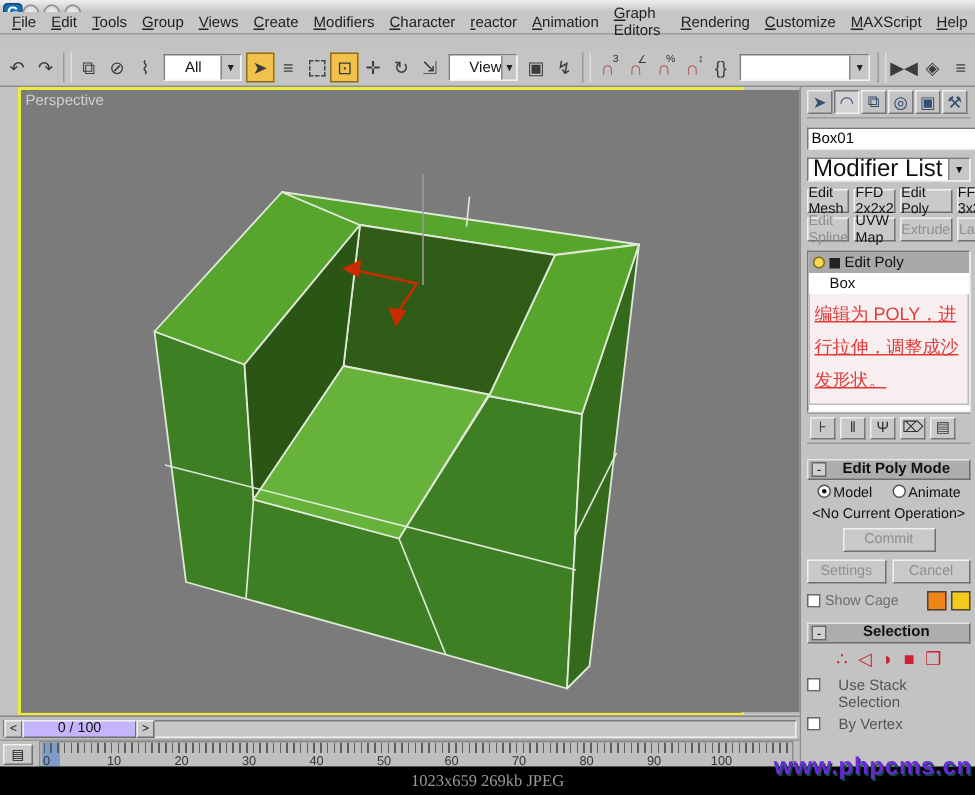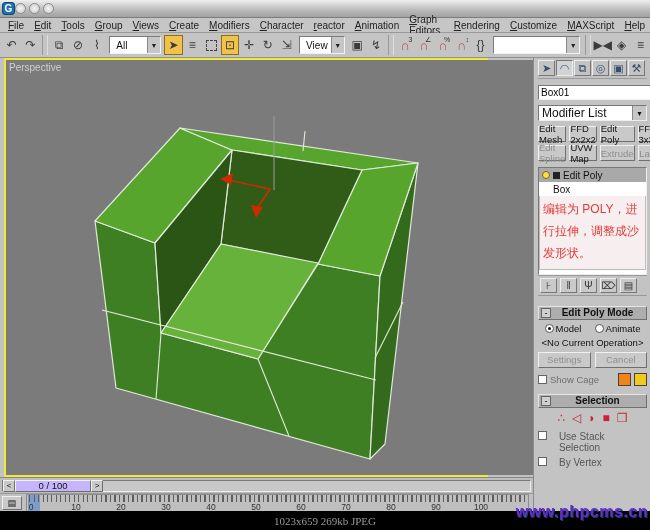--- a/index.html
+++ b/index.html
@@ -10,75 +10,75 @@
   .titlebar { position:absolute; left:0; top:0; width:650px; height:18px;
     background:linear-gradient(#efefef,#b9b9b9 60%,#a2a2a2); border-bottom:1px solid #7d7d7d;
     display:flex; align-items:center; }
   .logo { width:13px; height:13px; margin-left:2px; background:#1d6fae; color:#fff; font-size:10px; font-weight:bold;
     display:flex; align-items:center; justify-content:center; border-radius:3px; border:1px solid #0d4s; border:1px solid #0d4a78; }
   .title-text { flex:1; text-align:center; font-size:10px; color:#3a3a3a; }
   .winbtns { display:flex; gap:3px; margin-right:4px; }
   .winbtn { width:11px; height:11px; border-radius:50%; background:radial-gradient(#f4f4f4,#c9c9c9); border:1px solid #8a8a8a; }
 
   
-  .menubar { position:absolute; left:0; top:18px; width:650px; height:15px; background:#c6c6c6;
+  .menubar { position:absolute; left:0; top:8px; width:650px; height:15px; background:#c6c6c6;
     border-bottom:1px solid #9a9a9a; display:flex; align-items:center; padding-left:3px; }
   .mi { padding:0 5px; font-size:10px; color:#222; }
   .mi::first-letter { text-decoration:underline; }
 
   
   .toolbar { position:absolute; left:0; top:33px; width:650px; height:25px; background:#c4c4c4;
     border-bottom:1px solid #8f8f8f; display:flex; align-items:center; padding-left:2px; }
   .tbi { width:19px; height:20px; display:inline-flex; align-items:center; justify-content:center;
     font-size:12px; color:#3c3c3c; position:relative; border:1px solid transparent; }
   .tbi .g { line-height:1; }
   .tbi sup { position:absolute; top:0px; right:1px; font-size:7px; color:#333; }
   .tbi.hl { background:#f0c24c; border:1px solid #8a6d1f; }
   .tbi.mag .g { color:#b25555; font-weight:bold; font-size:13px; }
   .tbi.dash .g { width:11px; height:11px; border:1px dashed #444; display:inline-block; }
   .tbsep { width:6px; height:20px; border-left:1px solid #9a9a9a; border-right:1px solid #dedede; margin:0 2px; }
   .tbsel { height:18px; background:#fff; border:1px solid; border-color:#7c7c7c #f2f2f2 #f2f2f2 #7c7c7c;
     display:inline-flex; align-items:center; font-size:10px; margin:0 3px; }
-  .tbsel .lbl { flex:1; padding-left:6px; }
+  .tbsel .lbl { flex:1; padding-left:13px; }
   .tbsel .arr { width:13px; height:100%; background:#c6c6c6; border-left:1px solid #888;
     display:flex; align-items:center; justify-content:center; font-size:7px; color:#222; }
 
   
-  .viewport { position:absolute; left:4px; top:58px; width:484px; height:419px; border:2px solid #eceb3d; background:#4c1d95; }
+  .viewport { position:absolute; left:12px; top:58px; width:484px; height:419px; border:2px solid #eceb3d; background:#4c1d95; }
   .vp-label { position:absolute; left:3px; top:2px; color:#cfcfcf; font-size:10px; z-index:2; }
   svg polygon { stroke:var(--edge,#dfe9d8); stroke-width:1.2; stroke-linejoin:round; }
   svg line.seg { stroke:var(--edge,#dfe9d8); stroke-width:1.1; }
 
   
   .panel { position:absolute; left:533px; top:58px; width:117px; height:453px; background:#c3c3c3;
     border-left:1px solid #8c8c8c; padding:2px 3px 0 4px; overflow:hidden; }
   .tabs { display:flex; gap:1px; margin-bottom:6px; border-bottom:1px solid #9c9c9c; padding-bottom:2px; }
   .tab { width:17px; height:16px; display:flex; align-items:center; justify-content:center; font-size:11px;
     color:#34506e; background:#c3c3c3; border:1px solid; border-color:#eee #777 #777 #eee; }
   .tab.active { background:#d3d3d3; border-color:#777 #eee #eee #777; }
   .name-row { display:flex; gap:3px; margin-bottom:5px; align-items:center; }
   .name-field { flex:1; height:15px; background:#fff; border:1px solid; border-color:#777 #eee #eee #777;
     font-size:10px; padding:0 2px; font-family:"Liberation Sans",sans-serif; }
   .combo { height:16px; background:#fff; border:1px solid; border-color:#777 #eee #eee #777;
     display:flex; align-items:center; margin-bottom:5px; }
-  .combo .lbl { flex:1; padding-left:3px; font-size:12px; }
+  .combo .lbl { flex:1; padding-left:3px; font-size:16px; }
   .combo .arr { width:14px; height:100%; background:#c6c6c6; border-left:1px solid #888;
     display:flex; align-items:center; justify-content:center; font-size:7px; }
   .btn-grid { display:grid; grid-template-columns:1fr 1fr 1fr 1fr; gap:3px; margin-bottom:6px; }
   .pbtn { height:16px; background:#c9c9c9; border:1px solid; border-color:#f0f0f0 #6f6f6f #6f6f6f #f0f0f0;
     font-size:9.5px; display:flex; align-items:center; justify-content:center; color:#111; }
   .pbtn.off { color:#8f8f8f; }
   .stack { background:#fff; border:1px solid; border-color:#777 #eee #eee #777; margin-bottom:0; }
   .stack-row { height:14px; display:flex; align-items:center; font-size:10px; padding-left:3px; gap:3px; }
   .stack-row.sel { background:#a9a9a9; }
   .bulb { width:8px; height:8px; border-radius:50%; background:#ffd94f; border:1px solid #7a6a10; }
   .sq { width:7px; height:7px; background:#222; }
   .stack-row.plain { padding-left:14px; }
   .note { background:#f7efef; border:1px solid #bbb; border-top:none; color:#e23b3b;
-    font-size:12px; line-height:1.85; padding:2px 3px 4px 3px; margin-bottom:4px; }
+    font-size:12px; line-height:1.85; padding:2px 3px 4px 3px; margin-bottom:4px;text-decoration:underline; }
   .stack-tools { display:flex; gap:3px; border-top:1px solid #999; border-bottom:1px solid #999; padding:2px 0 2px 2px; margin-bottom:10px; }
   .sti { width:17px; height:15px; display:flex; align-items:center; justify-content:center; font-size:10px;
     border:1px solid; border-color:#eee #777 #777 #eee; color:#333; background:#c9c9c9; }
   .rollout-hd { height:14px; background:#adadad; border:1px solid; border-color:#e6e6e6 #6f6f6f #6f6f6f #e6e6e6;
     display:flex; align-items:center; margin-bottom:3px; }
   .rollout-hd .minus { width:10px; height:10px; margin:0 2px; background:#cfcfcf; border:1px solid #666;
     font-size:9px; line-height:8px; text-align:center; }
   .rollout-hd .t { flex:1; text-align:center; font-weight:bold; font-size:10px; padding-right:4px; }
   .radio-row { display:flex; justify-content:space-around; font-size:9.5px; margin:2px 0 3px 0; }
   .radio { width:9px; height:9px; border-radius:50%; background:#fff; border:1px solid #555; display:inline-block;
@@ -317,20 +317,23 @@
 
   <div class="rollout-hd">
     <span class="minus">-</span>
     <span class="t">Edit Poly Mode</span>
   </div>
   <div class="radio-row">
     <span><span class="radio on"></span><span>Model</span></span>
     <span><span class="radio"></span><span>Animate</span></span>
   </div>
   <div class="curop">&lt;No Current Operation&gt;</div>
+  <div class="commit-row">
+    <span class="pbtn off">Commit</span>
+  </div>
   <div class="sc-row">
     <span class="pbtn off">Settings</span>
     <span class="pbtn off">Cancel</span>
   </div>
   <div class="cage-row">
     <span class="cb"></span>
     <span style="flex:1">Show Cage</span>
     <span class="mini-swatch" style="background: rgb(240, 132, 24);"></span>
     <span class="mini-swatch" style="background: rgb(242, 202, 28);"></span>
   </div>

